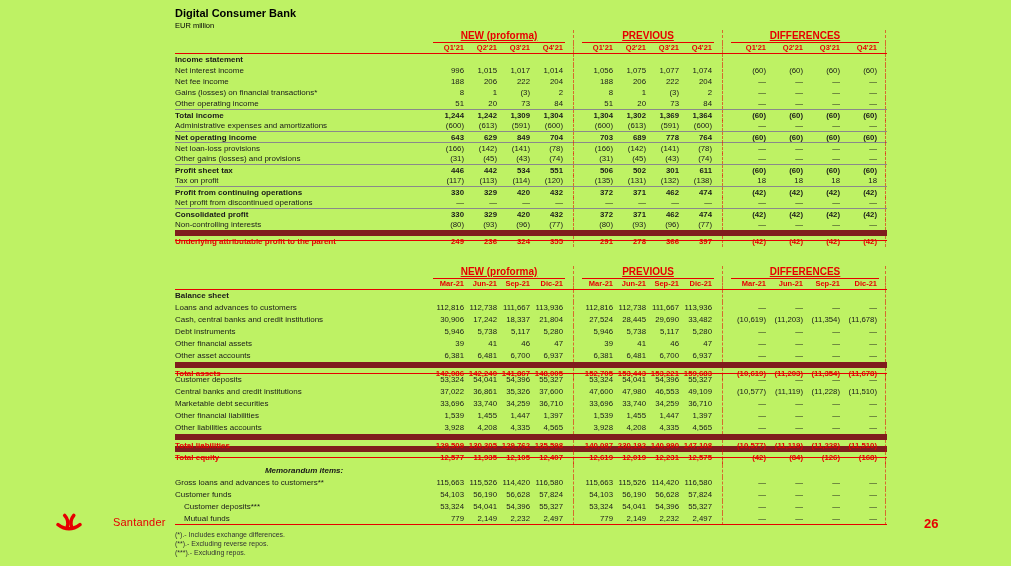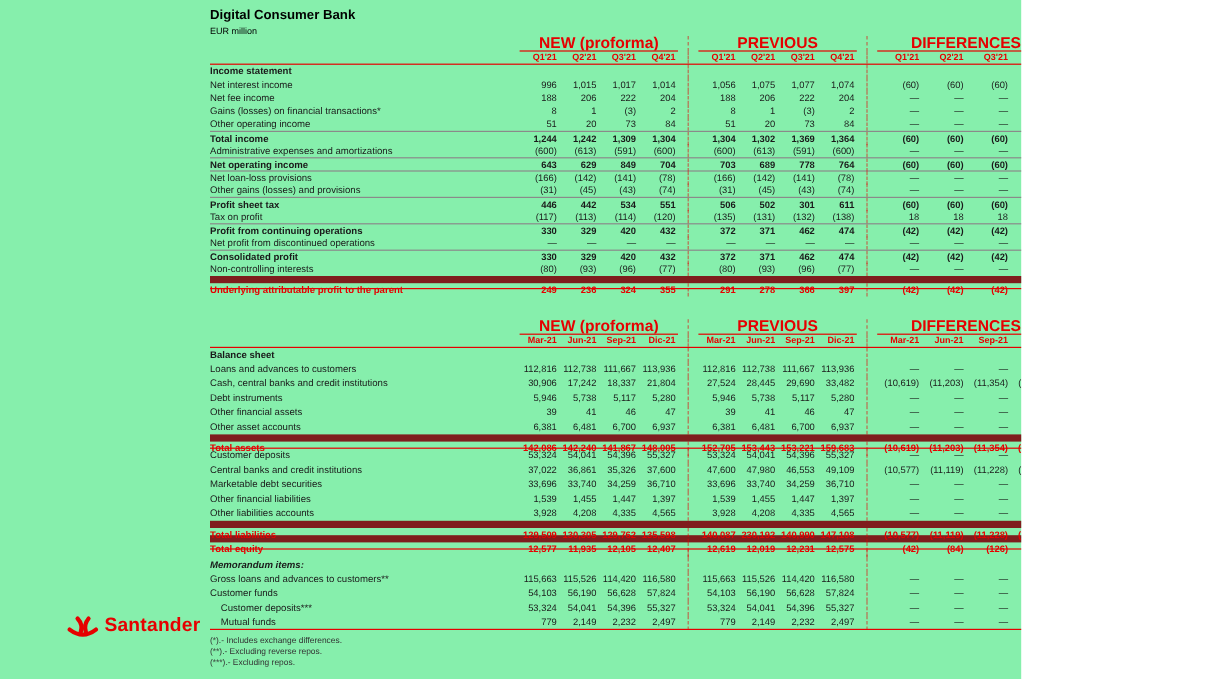--- a/index.html
+++ b/index.html
@@ -1,18 +1,18 @@
 <!DOCTYPE html>
 <html><head>
 <meta charset="utf-8">
 <style>
   * { margin:0; padding:0; box-sizing:border-box; }
   html,body { background:#ffffff; }
   body { font-family:"Liberation Sans", sans-serif; }
-  .page { position:relative; width:851px; height:566px; background:#86efac; overflow:hidden; }
+  .page { position:relative; width:1011px; height:566px; background:#bef264; overflow:hidden; }
 
   .doc-title { position:absolute; left:175px; top:7px; font-size:11px; font-weight:bold; color:#000; }
   .doc-subtitle { position:absolute; left:175px; top:21px; font-size:7.5px; color:#000; }
 
   .fin-table { position:absolute; left:175px; width:712px; }
   #income-table { top:30px; }
   #balance-table { top:266px; }
 
   .row { display:grid; grid-template-columns:258px repeat(4,33px) 17px repeat(4,33px) 17px repeat(4,37px) 8px; }
   .cell { overflow:hidden; white-space:nowrap; font-size:8px; color:#1a1a1a; }
@@ -20,39 +20,39 @@
   .balance .cell { line-height:12px; }
   .income .drow { height:11px; }
   .balance .drow { height:12px; }
   .ghrow { height:13px; }
   .ghrow .cell { line-height:12px; }
   .chrow { height:11px; border-bottom:1px solid #e60000; }
   .chrow .cell { line-height:10px; }
 
   .lbl { text-align:left; }
   .val { text-align:right; padding-right:2px; font-size:7.8px; overflow:visible; }
-  .ghead { color:#e60000; font-weight:bold; font-size:13px; text-align:center; border-bottom:1px solid #e60000; }
+  .ghead { color:#e60000; font-weight:bold; font-size:10px; text-align:center; border-bottom:1px solid #e60000;text-decoration:underline; }
   .chead { color:#e60000; font-weight:bold; font-size:7.5px; }
 
   .sep, .end { position:relative; overflow:visible; }
   .sep::after { content:""; position:absolute; left:8px; top:0; bottom:0; border-left:1px dashed rgba(230,0,0,.55); }
   .end::after { content:""; position:absolute; right:1px; top:0; bottom:0; border-left:1px dashed rgba(230,0,0,.55); }
 
   .bold, .bold .cell { font-weight:bold; }
   .red .cell { color:#e60000; }
-  .italic .cell { font-style:italic; }
+  .italic .cell { font-style:italic;text-align:center; }
   .indent .lbl { padding-left:9px; }
   .spacer { height:7px !important; }
   .bt { border-top:1px solid #8a8a8a; }
   .btr { border-top:6px solid #7f1d1d; }
   .bbr { border-bottom:1px solid #e60000; }
 
   .footnotes { position:absolute; left:175px; top:530px; font-size:7px; color:#333; line-height:9px; }
   .logo { position:absolute; left:55px; top:512px; display:flex; align-items:center; gap:4px; }
-  .logo-text { color:#e60000; font-weight:bold; font-size:16px; letter-spacing:.2px; }
+  .logo-text { color:#e60000; font-weight:normal; font-size:11px; letter-spacing:.2px;margin-left:26px; }
   .page-number { position:absolute; left:924px; top:516px; color:#e60000; font-weight:bold; font-size:13px; }
 </style>
 </head>
 <body>
 
 <div class="page">
 
   <div class="doc-title">Digital Consumer Bank</div>
   <div class="doc-subtitle">EUR million</div>
 

